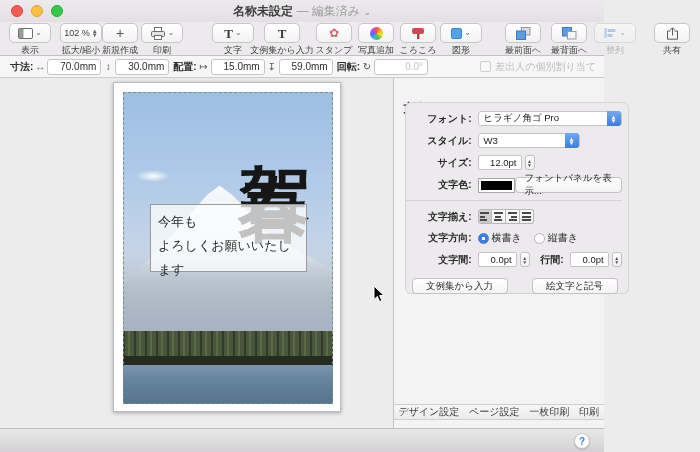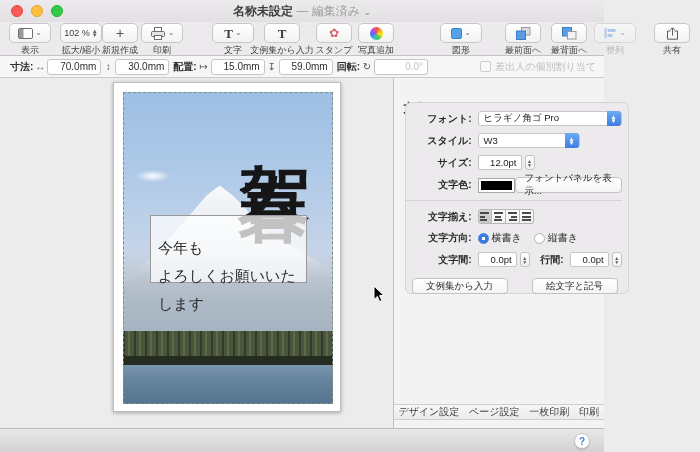--- a/index.html
+++ b/index.html
@@ -66,23 +66,23 @@
   .forest { position:absolute; left:0; right:0; top:76.5%; height:9%;
       background:#49553d; }
   .forest::before { content:""; position:absolute; inset:0;
       background:repeating-linear-gradient(90deg, rgba(20,28,14,.45) 0 2px, rgba(0,0,0,0) 2px 5px, rgba(108,128,74,.5) 5px 7px, rgba(0,0,0,0) 7px 11px); }
   .shore { position:absolute; left:0; right:0; top:84.5%; height:3%; background:#262b20; }
   .water { position:absolute; left:0; right:0; top:87.5%; bottom:0;
       background:linear-gradient(#7c97ae 0%, #6786a0 30%, #57748f 100%); }
   .calligraphy { position:absolute; left:116px; top:14px; writing-mode:vertical-rl; text-orientation:upright;
       font-family:"DejaVu Serif","Liberation Serif",serif; font-weight:bold; font-size:72px; line-height:72px;
       letter-spacing:12px; color:#161616; z-index:2; }
-  .msgbox { position:absolute; left:27px; top:123px; width:157px; height:68px; z-index:3;
-      background:rgba(255,255,255,.74); border:1px solid #9a9a9a; padding:18px 7px;
-      font-size:15px; color:#2a2a2a; line-height:1.85; }
+  .msgbox { position:absolute; left:27px; top:112px; width:157px; height:68px; z-index:3;
+      background:rgba(255,255,255,.74); border:1px solid #9a9a9a; padding:5px 7px;
+      font-size:13px; color:#2a2a2a; line-height:1.85; }
   .sel-border { position:absolute; inset:0; border:1px dashed #7d8f7d; z-index:4; pointer-events:none; }
   .cursor { position:absolute; left:373px; top:207px; z-index:9; }
 
   
   .panel { width:245px; background:#f4f3f4; border-left:1px solid #c2c0c2; position:relative; font-size:10px; }
   .panel-title { font-size:12px; font-weight:bold; color:#1d1d1f; padding:6px 0 0 10px;margin-top:16px; }
   .panel-box { position:absolute; left:11px; top:24px; width:224px; height:192px; background:#eceaec;
       border:1px solid #d5d3d5; border-radius:6px; padding:8px 6px 0 0; }
   .row { display:flex; align-items:center; margin-bottom:7px; }
   .row-label { width:66px; text-align:right; font-weight:bold; color:#2b2b2b; margin-right:6px; flex:none; font-size:10px; }
@@ -203,20 +203,29 @@
         <span class="icon-flower">✿</span>
       </div>
       <div class="tb-label">スタンプ</div>
     </div>
     <div class="tb-item" style="left:354px">
       <div class="tb-btn">
         <span class="icon-photos"></span>
       </div>
       <div class="tb-label">写真追加</div>
     </div>
+    <div class="tb-item" style="left:396px">
+      <div class="tb-btn">
+        <svg width="14" height="13">
+            <rect x="1" y="1" width="12" height="6" rx="2" fill="#cc4a52"></rect>
+            <rect x="6" y="7" width="2.4" height="5" fill="#a8403c"></rect>
+          </svg>
+      </div>
+      <div class="tb-label">ころころ</div>
+    </div>
     <div class="tb-item" style="left:438px;width:46px">
       <div class="tb-btn wide">
         <span class="icon-shape"></span>
         <span class="chev-s">⌄</span>
       </div>
       <div class="tb-label">図形</div>
     </div>
     <div class="tb-item" style="left:501px">
       <div class="tb-btn">
         <svg width="15" height="13">

